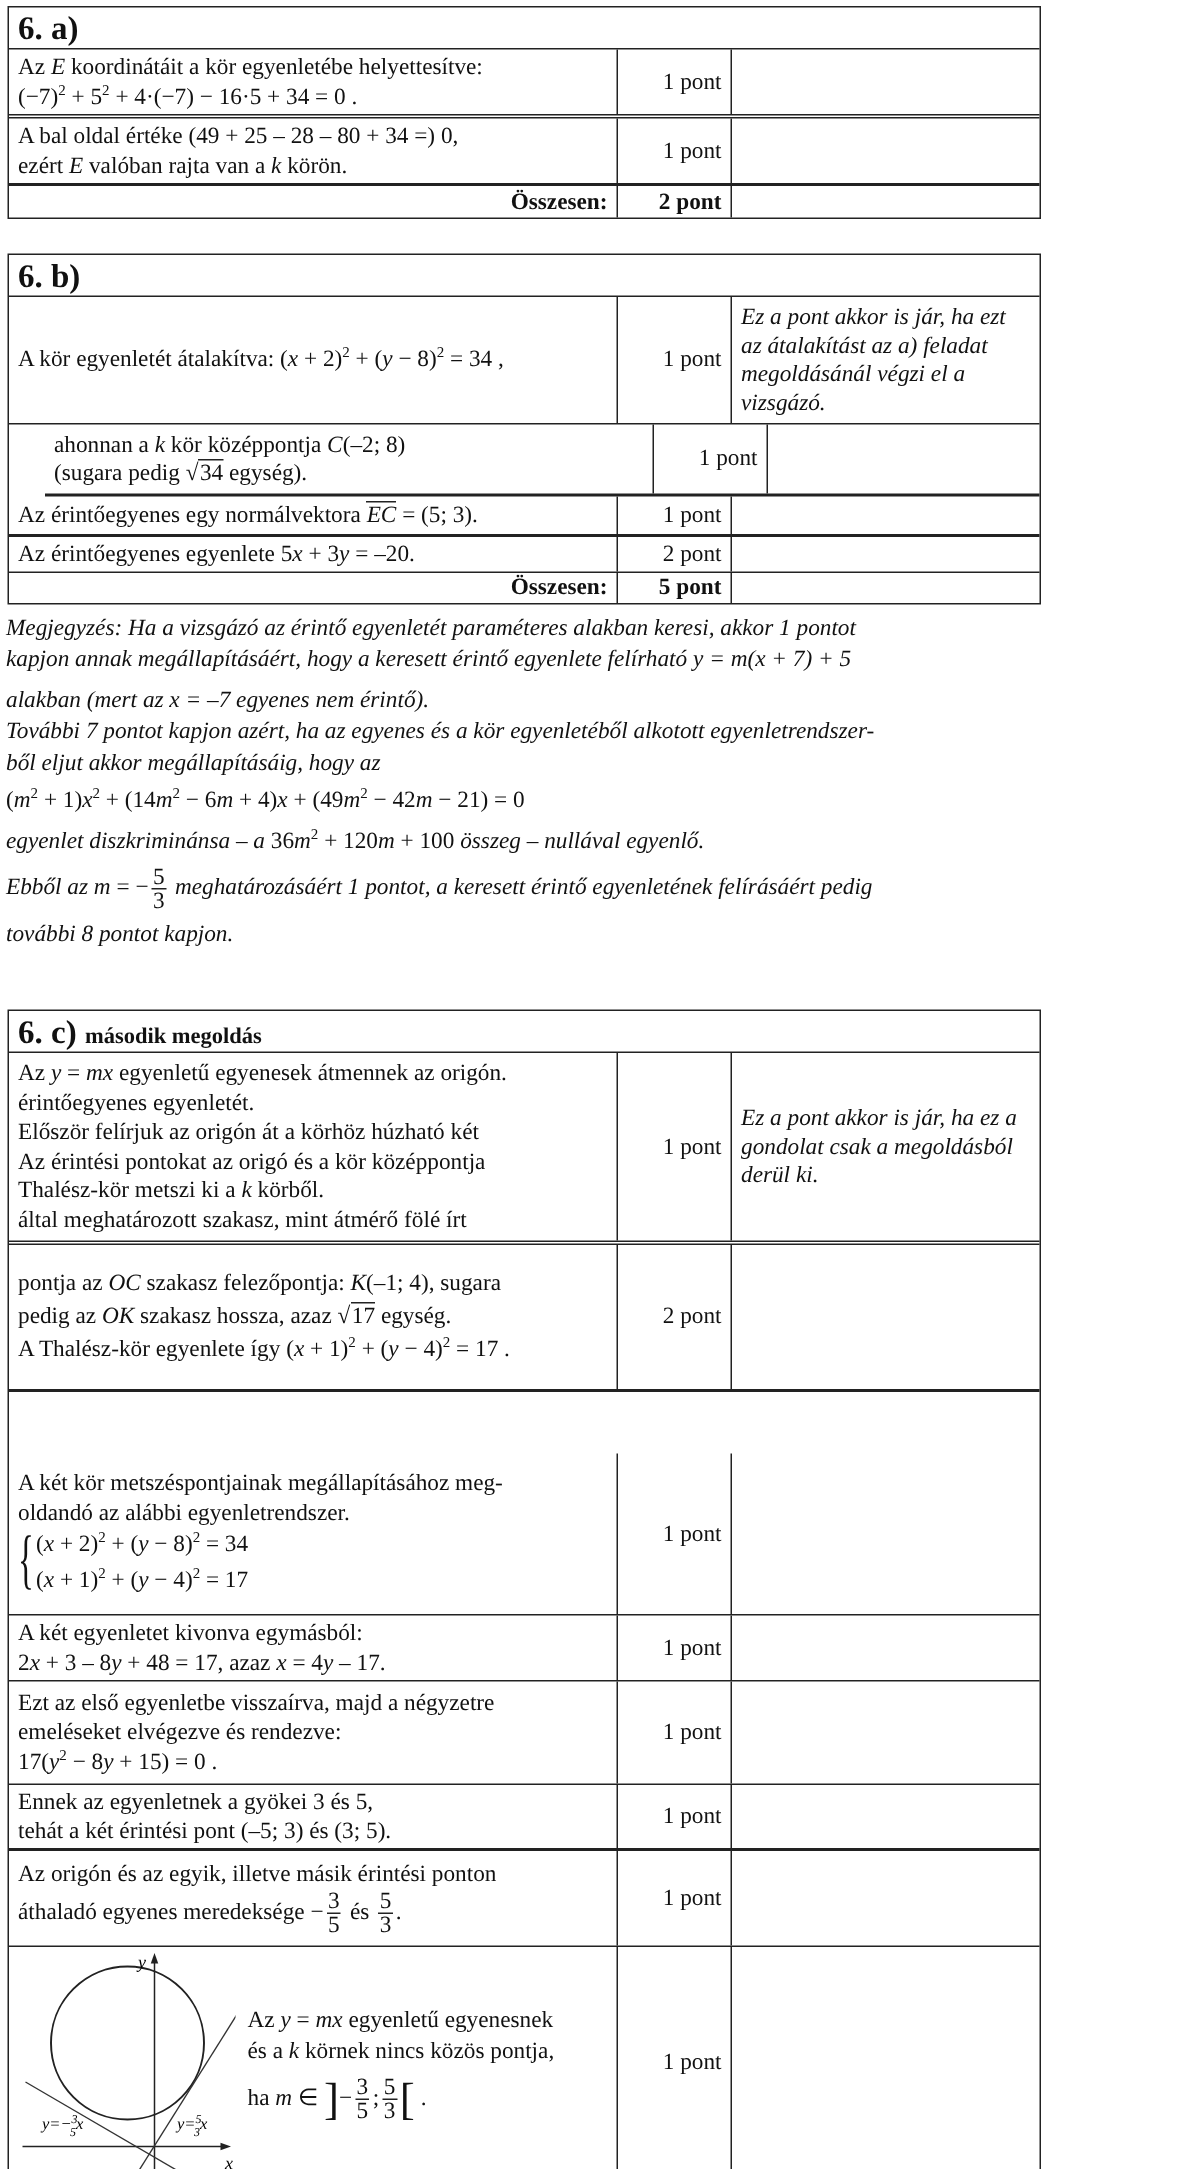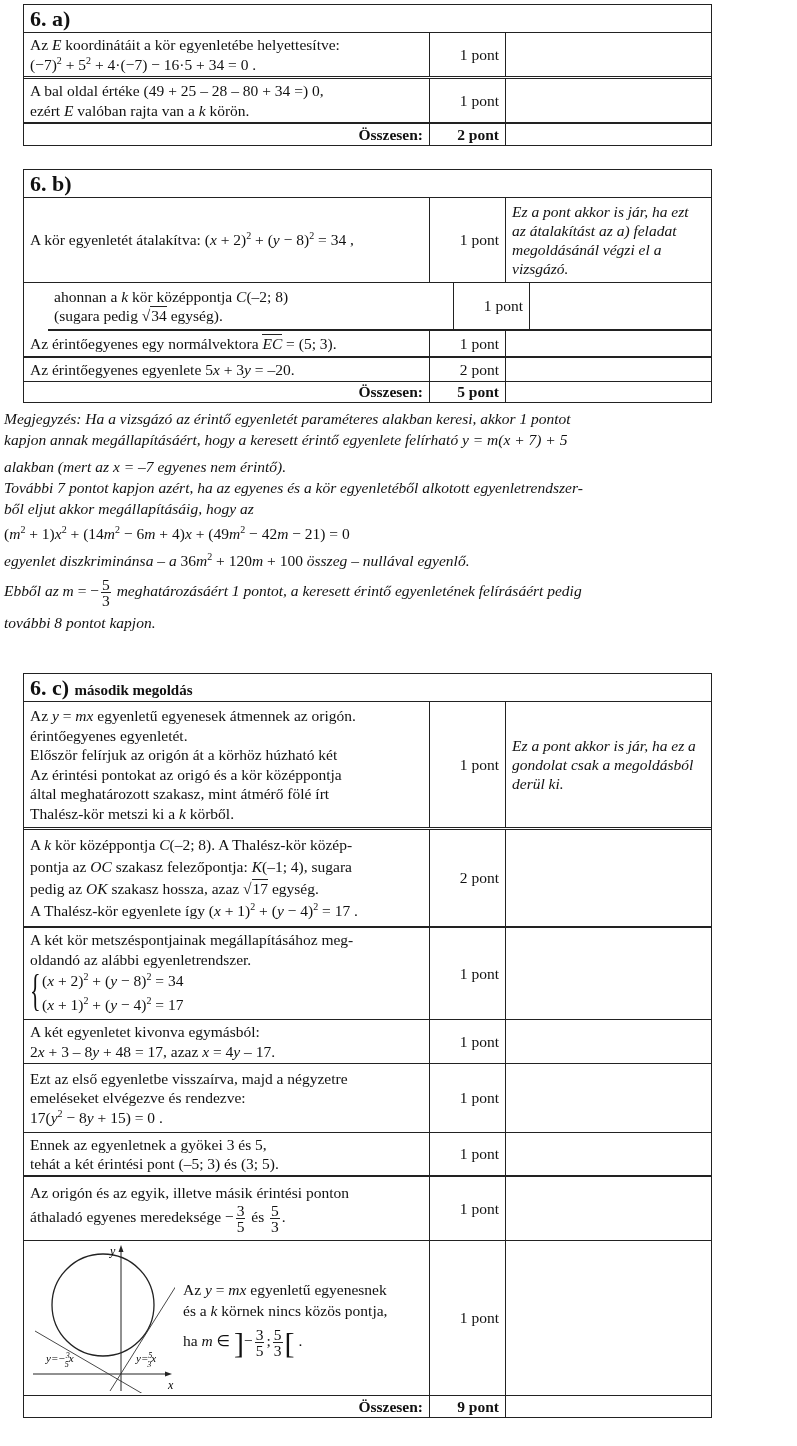--- a/index.html
+++ b/index.html
@@ -1,20 +1,20 @@
 <!DOCTYPE html>
 <html><head>
 <meta charset="utf-8">
 <style>
   html, body { margin: 0; padding: 0; background: #ffffff; }
   body {
     width: 797px; height: 1446px; position: relative; overflow: hidden;
     font-family: "Liberation Serif", serif; color: #111; font-size: 15.5px;
   }
-  .tbl { position: absolute; left: 23px; width: 689px; border: 1.5px solid #222; box-sizing: border-box; }
+  .tbl { position: absolute; left: 5px; width: 689px; border: 1.5px solid #222; box-sizing: border-box; }
   .hdr { font-weight: bold; font-size: 22px; padding: 2px 6px; border-bottom: 1.5px solid #222; height: 28px; box-sizing: border-box; line-height: 24px; }
   .hdr small { font-size: 15px; }
   .row { display: flex; border-bottom: 1.5px solid #222; box-sizing: border-box; }
   .row.dbl { border-bottom: 3px double #222; }
   .row.thick { border-bottom: 2.5px solid #222; }
   .row:last-child { border-bottom: none; }
   .c1 { width: 406px; padding: 2px 6px; box-sizing: border-box; border-right: 1.5px solid #222; line-height: 19.5px; display: flex; flex-direction: column; justify-content: center; }
   .c2 { width: 76px; padding: 2px 6px; box-sizing: border-box; border-right: 1.5px solid #222; text-align: right; display: flex; align-items: center; justify-content: flex-end; }
   .c3 { flex: 1; padding: 2px 6px; box-sizing: border-box; font-style: italic; line-height: 19px; display: flex; flex-direction: column; justify-content: center; }
   .total .c1 { text-align: right; font-weight: bold; align-items: flex-end; }
@@ -111,37 +111,36 @@
 </div>
 
 <div class="tbl" style="top:673px;">
   <div class="hdr"><span>6. c)</span> <small>második megoldás</small></div>
   <div class="row dbl" style="height:128px;">
     <div class="c1">
       <div>Az <i>y</i> = <i>mx</i> egyenletű egyenesek átmennek az origón.</div>
       <div>érintőegyenes egyenletét.</div>
       <div>Először felírjuk az origón át a körhöz húzható két</div>
       <div>Az érintési pontokat az origó és a kör középpontja</div>
+      <div>Thalész-kör metszi ki a <i>k</i> körből.</div>
       <div>által meghatározott szakasz, mint átmérő fölé írt</div>
-      <div>Thalész-kör metszi ki a <i>k</i> körből.</div>
     </div>
     <div class="c2">1 pont</div>
     <div class="c3">Ez a pont akkor is jár, ha ez a gondolat csak a megoldásból derül ki.</div>
   </div>
   <div class="row thick" style="height:98px;">
     <div class="c1" style="line-height:22px;">
-      <div>A <i>k</i> kör középpontja <i>C</i>(–2; 8). A Thalész-kör közép-</div>
       <div>pontja az <i>OC</i> szakasz felezőpontja: <i>K</i>(–1; 4), sugara</div>
       <div>pedig az <i>OK</i> szakasz hossza, azaz √<span class="sqrt">17</span> egység.</div>
       <div>A Thalész-kör egyenlete így (<i>x</i> + 1)<sup>2</sup> + (<i>y</i> − 4)<sup>2</sup> = 17 .</div>
     </div>
     <div class="c2">2 pont</div>
     <div class="c3"></div>
   </div>
-  <div class="row" style="height:92px;">
+  <div class="row" style="height:108px;margin-top:41px;">
     <div class="c1">
       <div>A két kör metszéspontjainak megállapításához meg-</div>
       <div>oldandó az alábbi egyenletrendszer.</div>
       <div class="sys">
         <div class="brace">{</div>
         <div style="line-height:24px;">
           <div>(<i>x</i> + 2)<sup>2</sup> + (<i>y</i> − 8)<sup>2</sup> = 34</div>
           <div>(<i>x</i> + 1)<sup>2</sup> + (<i>y</i> − 4)<sup>2</sup> = 17</div>
         </div>
       </div>

